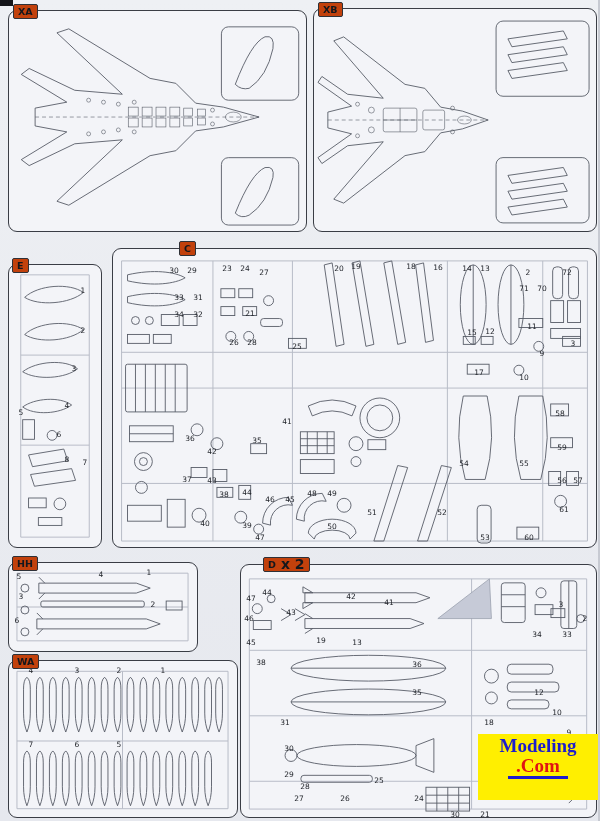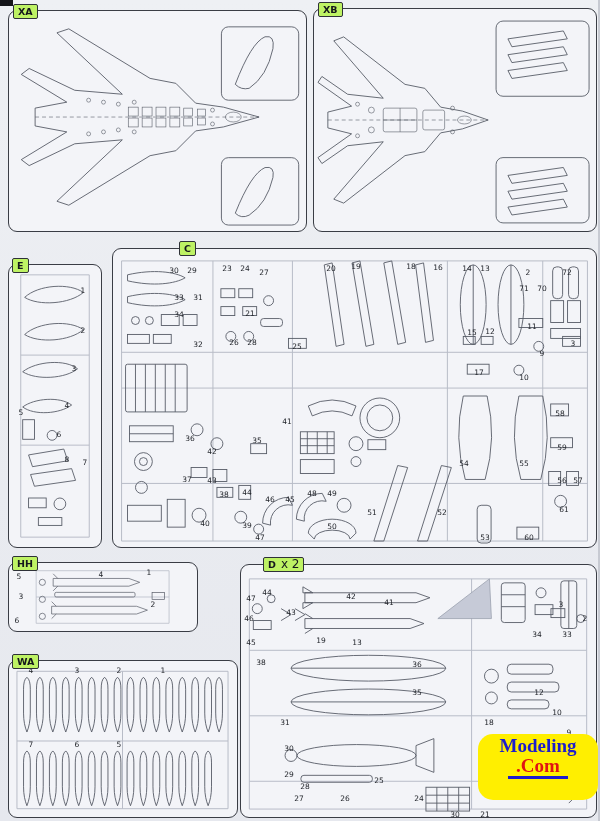--- a/index.html
+++ b/index.html
@@ -3,22 +3,22 @@
 <meta charset="utf-8">
 <style>
   *{margin:0;padding:0;box-sizing:border-box}
   html,body{width:600px;height:821px}
   body{position:relative;overflow:hidden;background:#e8eaef;font-family:"DejaVu Sans",sans-serif}
   .page{position:absolute;inset:0;background:linear-gradient(180deg,#eef0f4 0%,#e9ebf0 60%,#e6e8ee 100%)}
   .corner-mark{position:absolute;left:0;top:0;width:13px;height:6px;background:#15161a}
   .scan-edge{position:absolute;right:0;top:0;width:2px;height:100%;background:#c7cad2}
   .panel{position:absolute;border:1.3px solid #3a3d45;border-radius:9px;background:#f3f4f8}
   .panel svg.art{position:absolute;left:0;top:0;width:100%;height:100%}
-  .tag{position:absolute;z-index:3;display:flex;gap:5px;align-items:flex-start;background:#bef264;border:1.2px solid #2e3138;border-radius:2px;padding:0 4px;line-height:13px;font-size:9.5px;font-weight:bold;color:#15171c}
-  .tag .note{font-weight:normal;font-size:12px}
+  .tag{position:absolute;z-index:3;display:flex;gap:5px;align-items:flex-start;background:#c2410c;border:1.2px solid #2e3138;border-radius:2px;padding:0 4px;line-height:13px;font-size:9.5px;font-weight:bold;color:#15171c}
+  .tag .note{font-weight:bold;font-size:14px}
   .pn{position:absolute;z-index:2;font-size:7.5px;line-height:1;color:#22252b;transform:translate(-50%,-50%);font-family:"DejaVu Sans",sans-serif}
   svg .r{stroke:#b7bbc7;stroke-width:1;fill:none}
   svg .p{stroke:#565b66;stroke-width:0.9;fill:none}
   svg .t{stroke:#565b66;stroke-width:0.6;fill:none}
   svg .pf{fill:#c6cad7;stroke:#9aa0ae;stroke-width:0.8}
   svg .d{stroke:#565b66;stroke-width:0.6;fill:none;stroke-dasharray:4 3}
   .logo{position:absolute;z-index:5;left:478px;top:734px;width:120px;height:66px;text-align:center;
         font-family:"Liberation Serif",serif;font-weight:bold;font-size:19px;line-height:1.06;
         background:#ffef00;color:#1d1dcd;padding-top:2px}
   .logo .com-line{display:inline-block;border-bottom:3.5px solid #1d1dcd;padding:0 8px;color:#e01313}
@@ -223,34 +223,34 @@
       </g>
     </svg>
     <div class="tag" style="left:66px;top:-8px">
       <span>C</span>
     </div>
   <span class="pn" style="left: 61px; top: 22px;">30</span>
       <span class="pn" style="left: 79px; top: 22px;">29</span>
       <span class="pn" style="left: 114px; top: 20px;">23</span>
       <span class="pn" style="left: 132px; top: 20px;">24</span>
       <span class="pn" style="left: 151px; top: 24px;">27</span>
-      <span class="pn" style="left: 218px; top: 20px;">20</span>
+      <span class="pn" style="left: 226px; top: 20px;">20</span>
       <span class="pn" style="left: 243px; top: 18px;">19</span>
       <span class="pn" style="left: 298px; top: 18px;">18</span>
       <span class="pn" style="left: 325px; top: 19px;">16</span>
       <span class="pn" style="left: 354px; top: 20px;">14</span>
       <span class="pn" style="left: 372px; top: 20px;">13</span>
       <span class="pn" style="left: 415px; top: 24px;">2</span>
       <span class="pn" style="left: 454px; top: 24px;">72</span>
       <span class="pn" style="left: 411px; top: 40px;">71</span>
       <span class="pn" style="left: 429px; top: 40px;">70</span>
       <span class="pn" style="left: 66px; top: 49px;">33</span>
       <span class="pn" style="left: 85px; top: 49px;">31</span>
       <span class="pn" style="left: 66px; top: 66px;">34</span>
-      <span class="pn" style="left: 85px; top: 66px; margin-top: 30px;">32</span>
+      <span class="pn" style="left: 85px; top: 66px;">32</span>
       <span class="pn" style="left: 137px; top: 65px;">21</span>
       <span class="pn" style="left: 121px; top: 94px;">26</span>
       <span class="pn" style="left: 139px; top: 94px;">28</span>
       <span class="pn" style="left: 184px; top: 98px;">25</span>
       <span class="pn" style="left: 359px; top: 84px;">15</span>
       <span class="pn" style="left: 377px; top: 83px;">12</span>
       <span class="pn" style="left: 419px; top: 78px;">11</span>
       <span class="pn" style="left: 429px; top: 105px;">9</span>
       <span class="pn" style="left: 460px; top: 95px;">3</span>
       <span class="pn" style="left: 366px; top: 124px;">17</span>
@@ -277,21 +277,21 @@
       <span class="pn" style="left: 411px; top: 215px;">55</span>
       <span class="pn" style="left: 372px; top: 289px;">53</span>
       <span class="pn" style="left: 447px; top: 165px;">58</span>
       <span class="pn" style="left: 449px; top: 199px;">59</span>
       <span class="pn" style="left: 449px; top: 232px;">56</span>
       <span class="pn" style="left: 465px; top: 232px;">57</span>
       <span class="pn" style="left: 451px; top: 261px;">61</span>
       <span class="pn" style="left: 416px; top: 289px;">60</span>
     </section>
 
-  <section class="panel" style="left:8px;top:562px;width:190px;height:70px">
+  <section class="panel" style="left:8px;top:562px;width:190px;height:90px">
     <svg class="art" viewBox="0 0 189 88">
       <g class="r">
           <path d="M8,10 H180 M8,78 H180 M8,10 V78 M180,10 V78 M8,44 H180"></path>
         </g>
       <g class="p">
         <path d="M30,20 H128 L142,25 L128,30 H30 Z"></path>
         <path d="M36,20 L30,14 M36,30 L30,36"></path>
         <rect x="32" y="38" width="104" height="6" rx="2"></rect>
         <path d="M28,56 H138 L152,61 L138,66 H28 Z"></path>
         <path d="M34,56 L28,50 M34,66 L28,72"></path>
@@ -445,17 +445,17 @@
       <span class="pn" style="left: 244px; top: 250px;">21</span>
       <span class="pn" style="left: 248px; top: 158px;">18</span>
       <span class="pn" style="left: 268px; top: 208px;">16</span>
       <span class="pn" style="left: 298px; top: 128px;">12</span>
       <span class="pn" style="left: 316px; top: 148px;">10</span>
       <span class="pn" style="left: 328px; top: 168px;">9</span>
       <span class="pn" style="left: 298px; top: 188px;">8</span>
       <span class="pn" style="left: 294px; top: 216px;">15</span>
     </section>
 
-  <div class="logo" style="background: rgb(255, 239, 0); color: rgb(29, 29, 205); border-radius: 15px;">
+  <div class="logo" style="background: rgb(255, 239, 0); color: rgb(29, 29, 205);">
     <div>Modeling</div>
     <div class="com-line" style="color: rgb(224, 19, 19); border-bottom-color: rgb(29, 29, 205);">.Com</div>
   </div>
 </div>
 
 </body></html>

